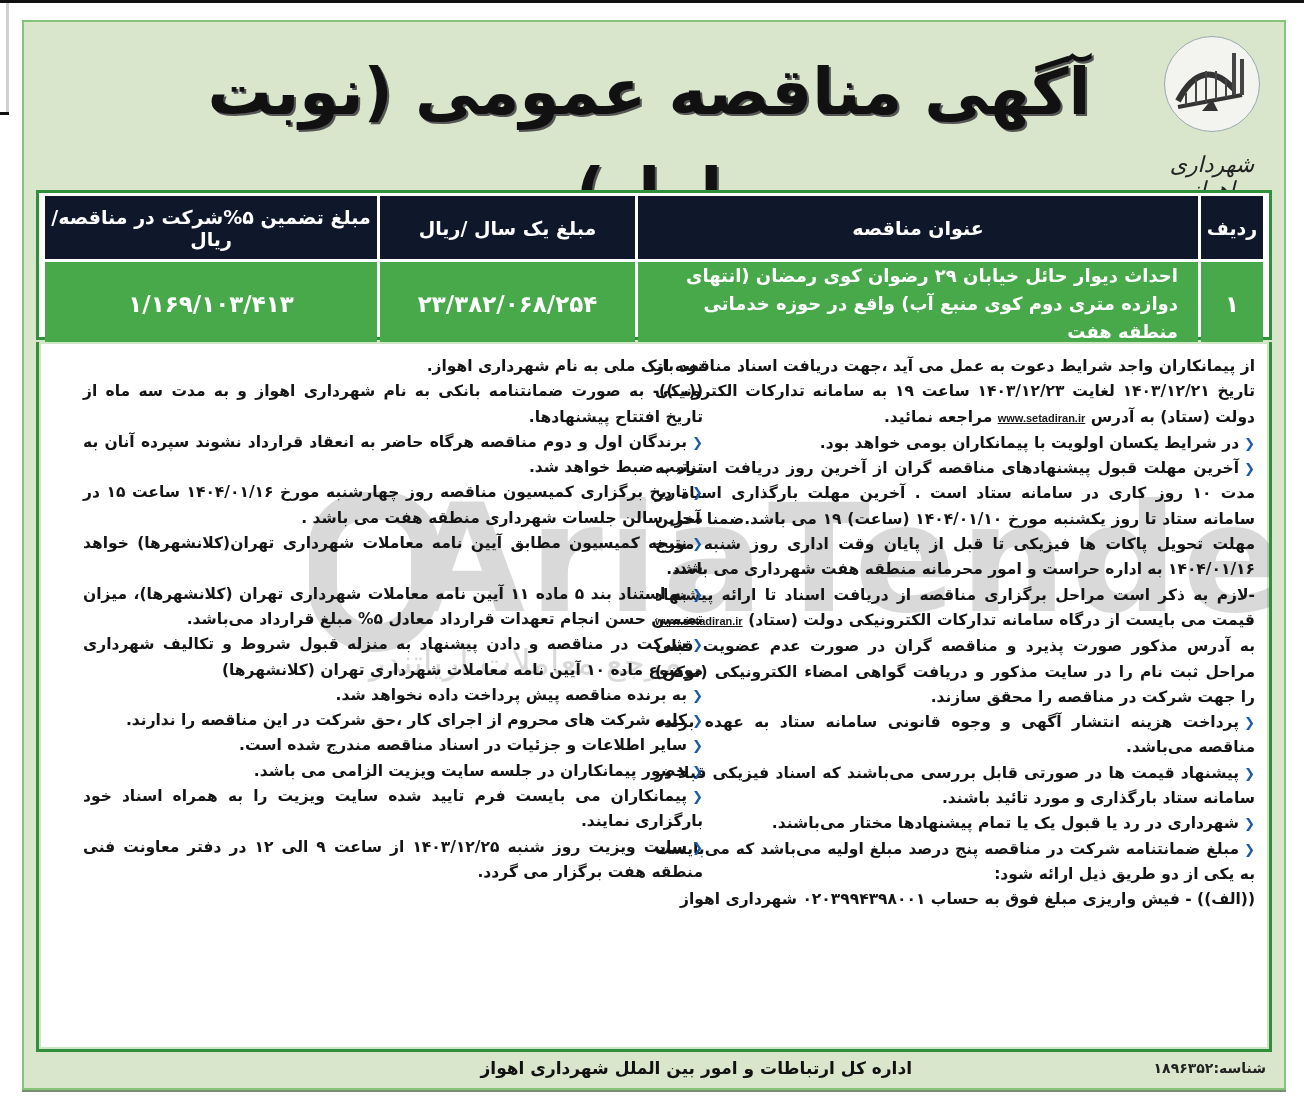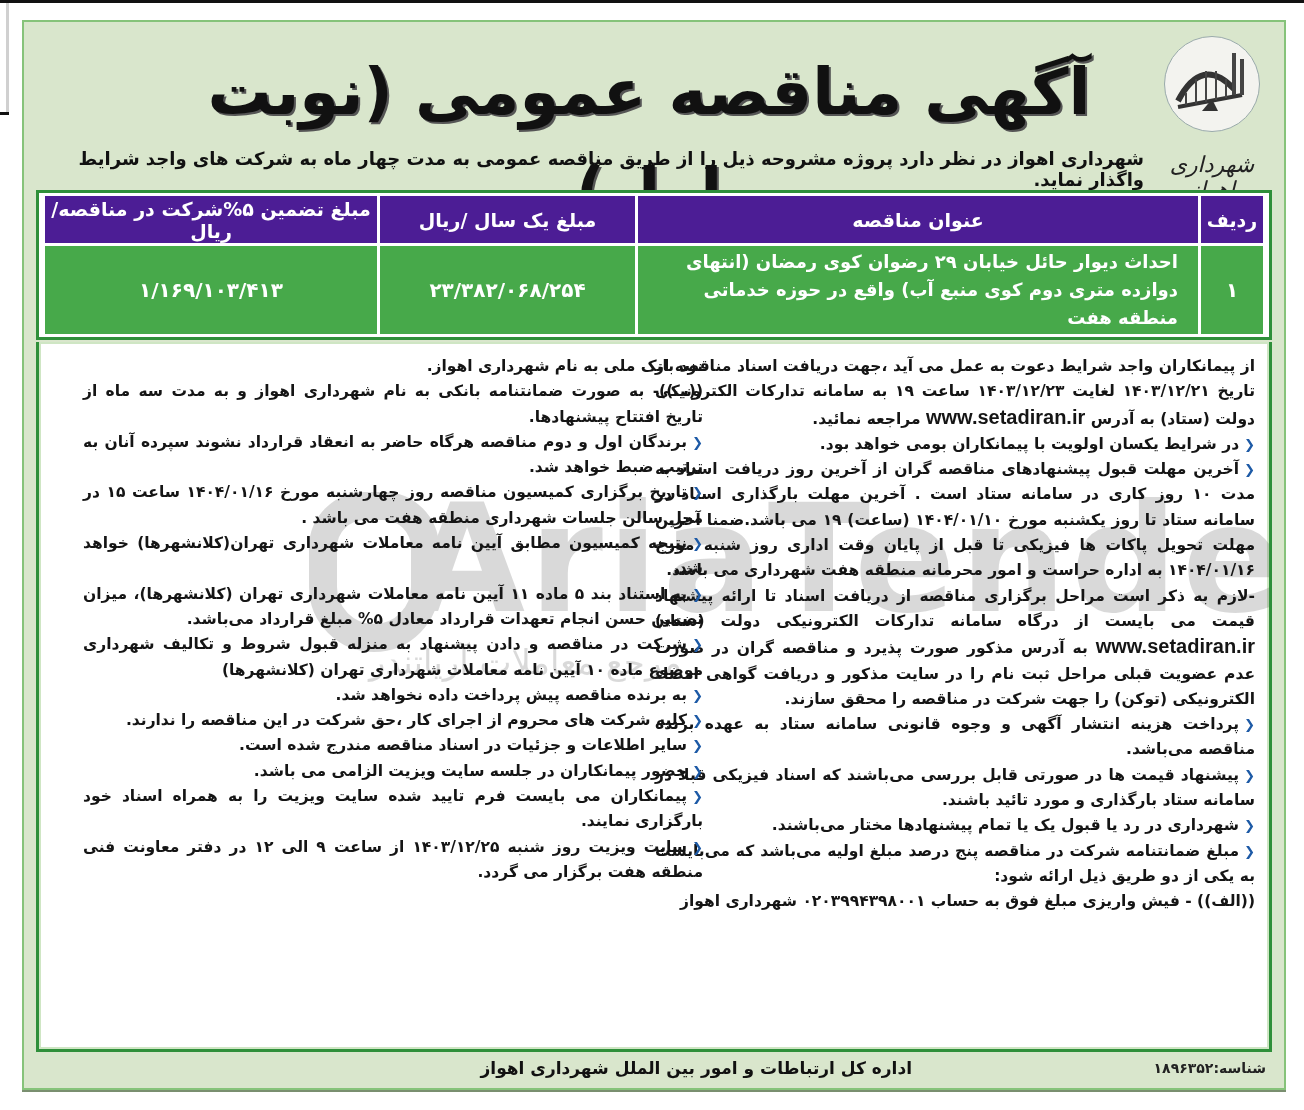--- a/index.html
+++ b/index.html
@@ -39,25 +39,25 @@
       position: absolute; left: 20px; right: 140px; top: 126px;
       text-align: right; direction: rtl; font-weight: 700; font-size: 18px; color: #111;
     }
 
     .table-wrap {
       position: absolute; left: 12px; right: 12px; top: 168px; height: 150px;
       border: 3px solid #2f8f3a; background: #ffffff; padding: 3px;
     }
     table.tender { width: 100%; height: 100%; border-collapse: separate; border-spacing: 3px 0; direction: rtl; }
     table.tender th {
-      background: #4c1d95; color: #fff; font-size: 19px; font-weight: 700;
-      height: 50px; text-align: center; border-bottom: 3px solid #ffffff;
+      background: #0f172a; color: #fff; font-size: 19px; font-weight: 700;
+      height: 66px; text-align: center; border-bottom: 3px solid #ffffff;
     }
     table.tender td {
-      background: #47a94a; color: #fff; font-size: 20px; font-weight: 700;
+      background: #47a94a; color: #fff; font-size: 23px; font-weight: 700;
       text-align: center; line-height: 28px;
     }
     table.tender td.title-cell { text-align: right; padding-right: 20px; font-size: 18px; }
     .col-row { width: 62px; }
     .col-title { width: 560px; margin-left: 22px; }
     .col-amt { width: 255px; }
 
     .body-box {
       position: absolute; left: 12px; right: 12px; top: 320px; height: 710px;
       background: #ffffff; border: 3px solid #2f8f3a; border-top: none;
@@ -79,21 +79,21 @@
       position: absolute; top: 12px; direction: rtl; text-align: justify;
       font-size: 15.5px; line-height: 25.3px; font-weight: 700; color: #151515; margin-left: 30px;
     }
     .col-right { right: 14px; width: 600px; }
     .col-left { left: 14px; width: 620px; }
     .para { display: block; }
     .bullet::before {
       content: "\276F"; color: #1d5aa6; font-size: 13px; margin-left: 5px;
       display: inline-block; transform: scaleX(-1);
     }
-    .latin { direction: ltr; unicode-bidi: embed; font-family: "Liberation Sans", sans-serif; font-weight: 700; font-size: 20px; }
+    .latin { direction: ltr; unicode-bidi: embed; font-family: "Liberation Sans", sans-serif; font-weight: 700; font-size: 11px; text-decoration: underline; }
 
     .footer {
       position: absolute; left: 12px; right: 12px; top: 1034px; height: 30px;
       direction: rtl; font-weight: 700; font-size: 17px;
     }
     .footer .serial { position: absolute; right: 6px; top: 4px; font-size: 14px; color: #222; }
     .footer .office { position: absolute; right: 360px; top: 2px; color: #111; }
   </style>
 </head>
 <body>
@@ -112,21 +112,20 @@
         <path d="M14 44 L14 56 M24 30 L24 55 M34 22 L34 53 M44 22 L44 51 M54 30 L54 49" stroke="#444" stroke-width="2"></path>
         <rect x="60" y="4" width="4" height="42" fill="#444"></rect>
         <rect x="68" y="10" width="4" height="36" fill="#444"></rect>
         <path d="M30 62 L40 50 L46 62 Z" fill="#333"></path>
       </svg>
     </div>
     <div class="logo-text">شهرداری اهواز</div>
   </div>
 
   <div class="title">آگهی مناقصه عمومی (نوبت اول)</div>
-  <div class="subtitle">شهرداری اهواز در نظر دارد پروژه مشروحه ذیل را از طریق مناقصه عمومی به مدت چهار ماه به شرکت های واجد شرایط واگذار نماید.</div>
 
   <div class="table-wrap">
     <table class="tender">
       <thead>
         <tr>
           <th class="col-row">ردیف</th>
           <th class="col-title">عنوان مناقصه</th>
           <th class="col-amt">مبلغ یک سال /ریال</th>
           <th>مبلغ تضمین ۵%شرکت در مناقصه/ریال</th>
         </tr>

